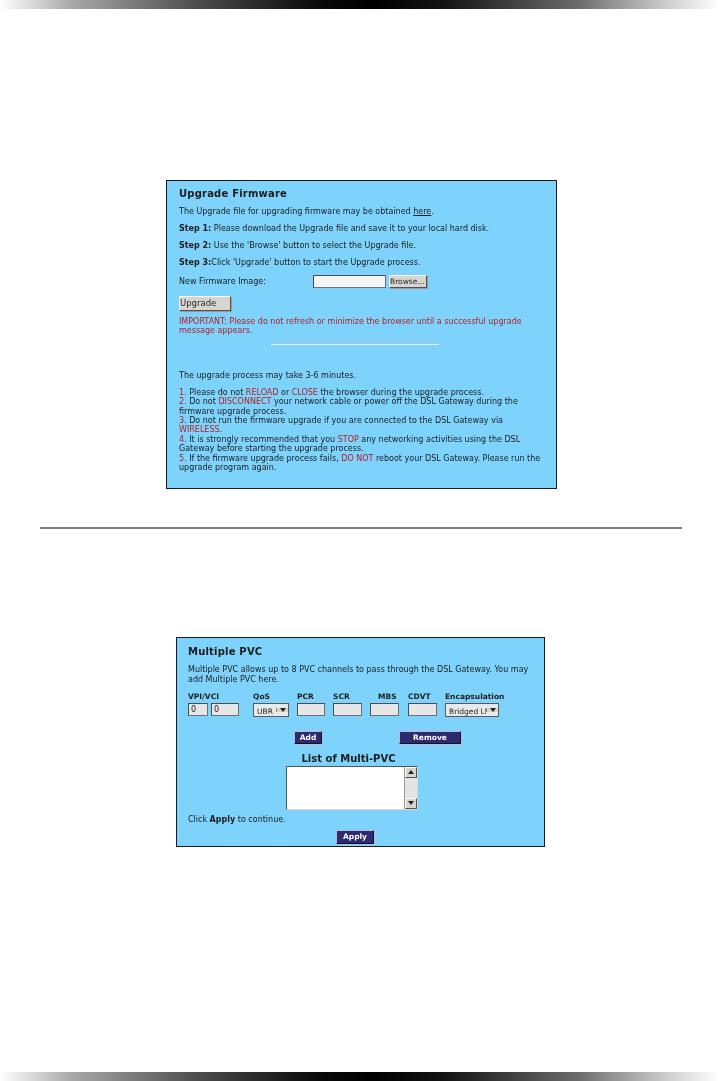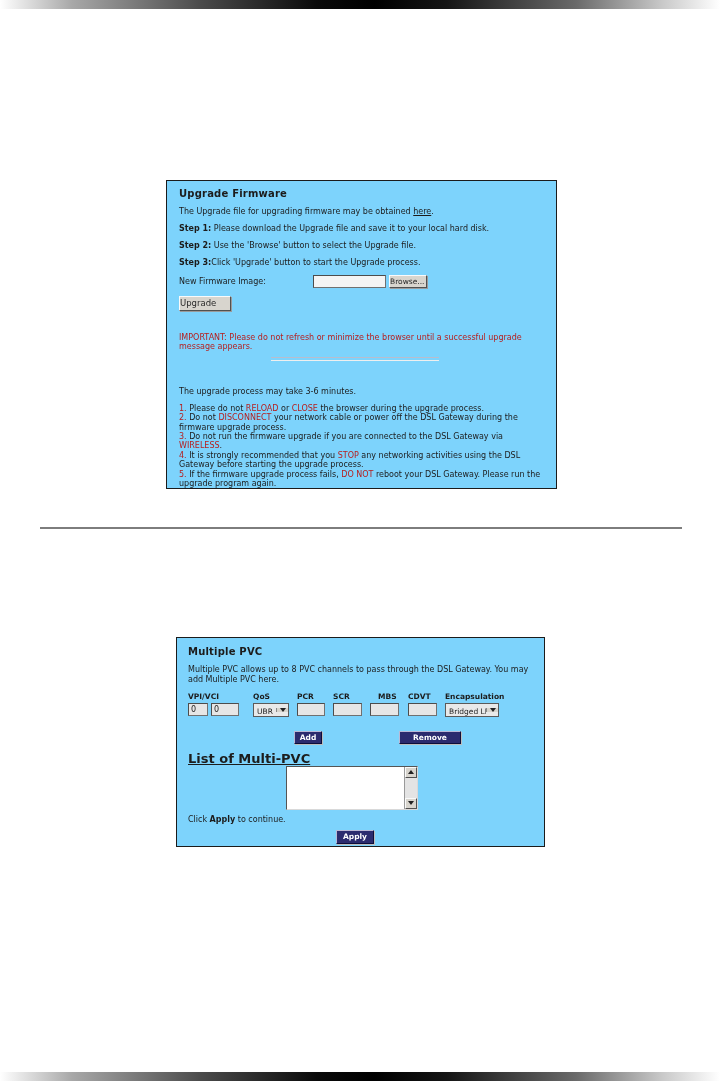--- a/index.html
+++ b/index.html
@@ -27,21 +27,21 @@
   .fw-label{width:134px;}
   .tinput{box-sizing:border-box;height:13px;background:#eeeeee;border:1px solid #707070;
           border-top-color:#4c4c4c;border-left-color:#4c4c4c;font-family:"DejaVu Sans",sans-serif;
           font-size:8px;padding:0 2px;color:var(--ink);}
   .fw-input{width:73px;margin-right:3px;background:#f4f4f4;}
   .gbtn{box-sizing:border-box;background:#d8d5ce;border:1px solid;border-color:#fafafa #515151 #515151 #fafafa;
         box-shadow:1px 1px 0 #9a9a9a;font-family:"DejaVu Sans",sans-serif;font-size:7.5px;color:#2a2a2a;
         display:inline-block;}
   .browse-btn{width:38px;height:13px;line-height:11px;}
   .upgrade-btn{width:52px;height:15px;line-height:13px;font-size:8.5px;margin:3px 0 6px;}
-  .important{color:var(--red);width:362px;margin:16px 0 5px;}
+  .important{color:var(--red);width:362px;margin:0 0 5px;}
   .inner-rule{margin:3px 0 0 92px;width:168px;height:2px;border:0;
               border-top:1px solid #b9bdcd;border-bottom:1px solid #efefef;}
   .gap{height:26px;}
   .intro{margin:9px 0 1px;width:362px;}
   .instructions{width:364px;}
   .instructions div{margin:0;}
 
   .pvc-desc{width:346px;margin:0 0 8px;}
   .pvc-form{position:relative;height:28px;margin-top:3px;}
   .col-head{position:absolute;top:0;font-weight:bold;font-size:7.5px;}
@@ -54,21 +54,21 @@
            align-items:center;justify-content:center;}
   .tri-down{width:0;height:0;border-left:3px solid transparent;border-right:3px solid transparent;border-top:4px solid #222;}
   .tri-up{width:0;height:0;border-left:3px solid transparent;border-right:3px solid transparent;border-bottom:4px solid #222;}
 
   .btn-row{position:relative;height:13px;margin-top:11px;}
   .navy-btn{position:absolute;box-sizing:border-box;height:13px;background:var(--navy);color:#fff;
             font-size:7.5px;font-weight:bold;text-align:center;line-height:11px;
             border:1px solid;border-color:#b9b9d6 #0e0e3a #0e0e3a #b9b9d6;box-shadow:1px 1px 0 #bdbdbd;}
   .add-btn{left:106px;width:28px;}
   .remove-btn{left:211px;width:62px;}
-  .list-title{font-weight:bold;font-size:13px;margin:10px 24px 2px 0;text-decoration:underline;}
+  .list-title{text-align:center;font-weight:bold;font-size:10px;margin:10px 24px 2px 0;}
   .listbox{position:relative;margin-left:98px;width:132px;height:44px;box-sizing:border-box;
            background:#fff;border:1px solid;border-color:#555 #d9d9d9 #d9d9d9 #555;}
   .sbar{position:absolute;top:0;right:0;bottom:0;width:12px;background:#e4e4e4;border-left:1px solid #9a9a9a;}
   .sb-btn{position:absolute;left:0;right:0;height:11px;background:#d8d5ce;border:1px solid;
           border-color:#fafafa #515151 #515151 #fafafa;box-sizing:border-box;display:flex;
           align-items:center;justify-content:center;}
   .sb-up{top:0;}
   .sb-down{bottom:0;}
   .apply-note{margin-top:5px;}
   .apply-row{position:relative;height:14px;margin-top:6px;}

